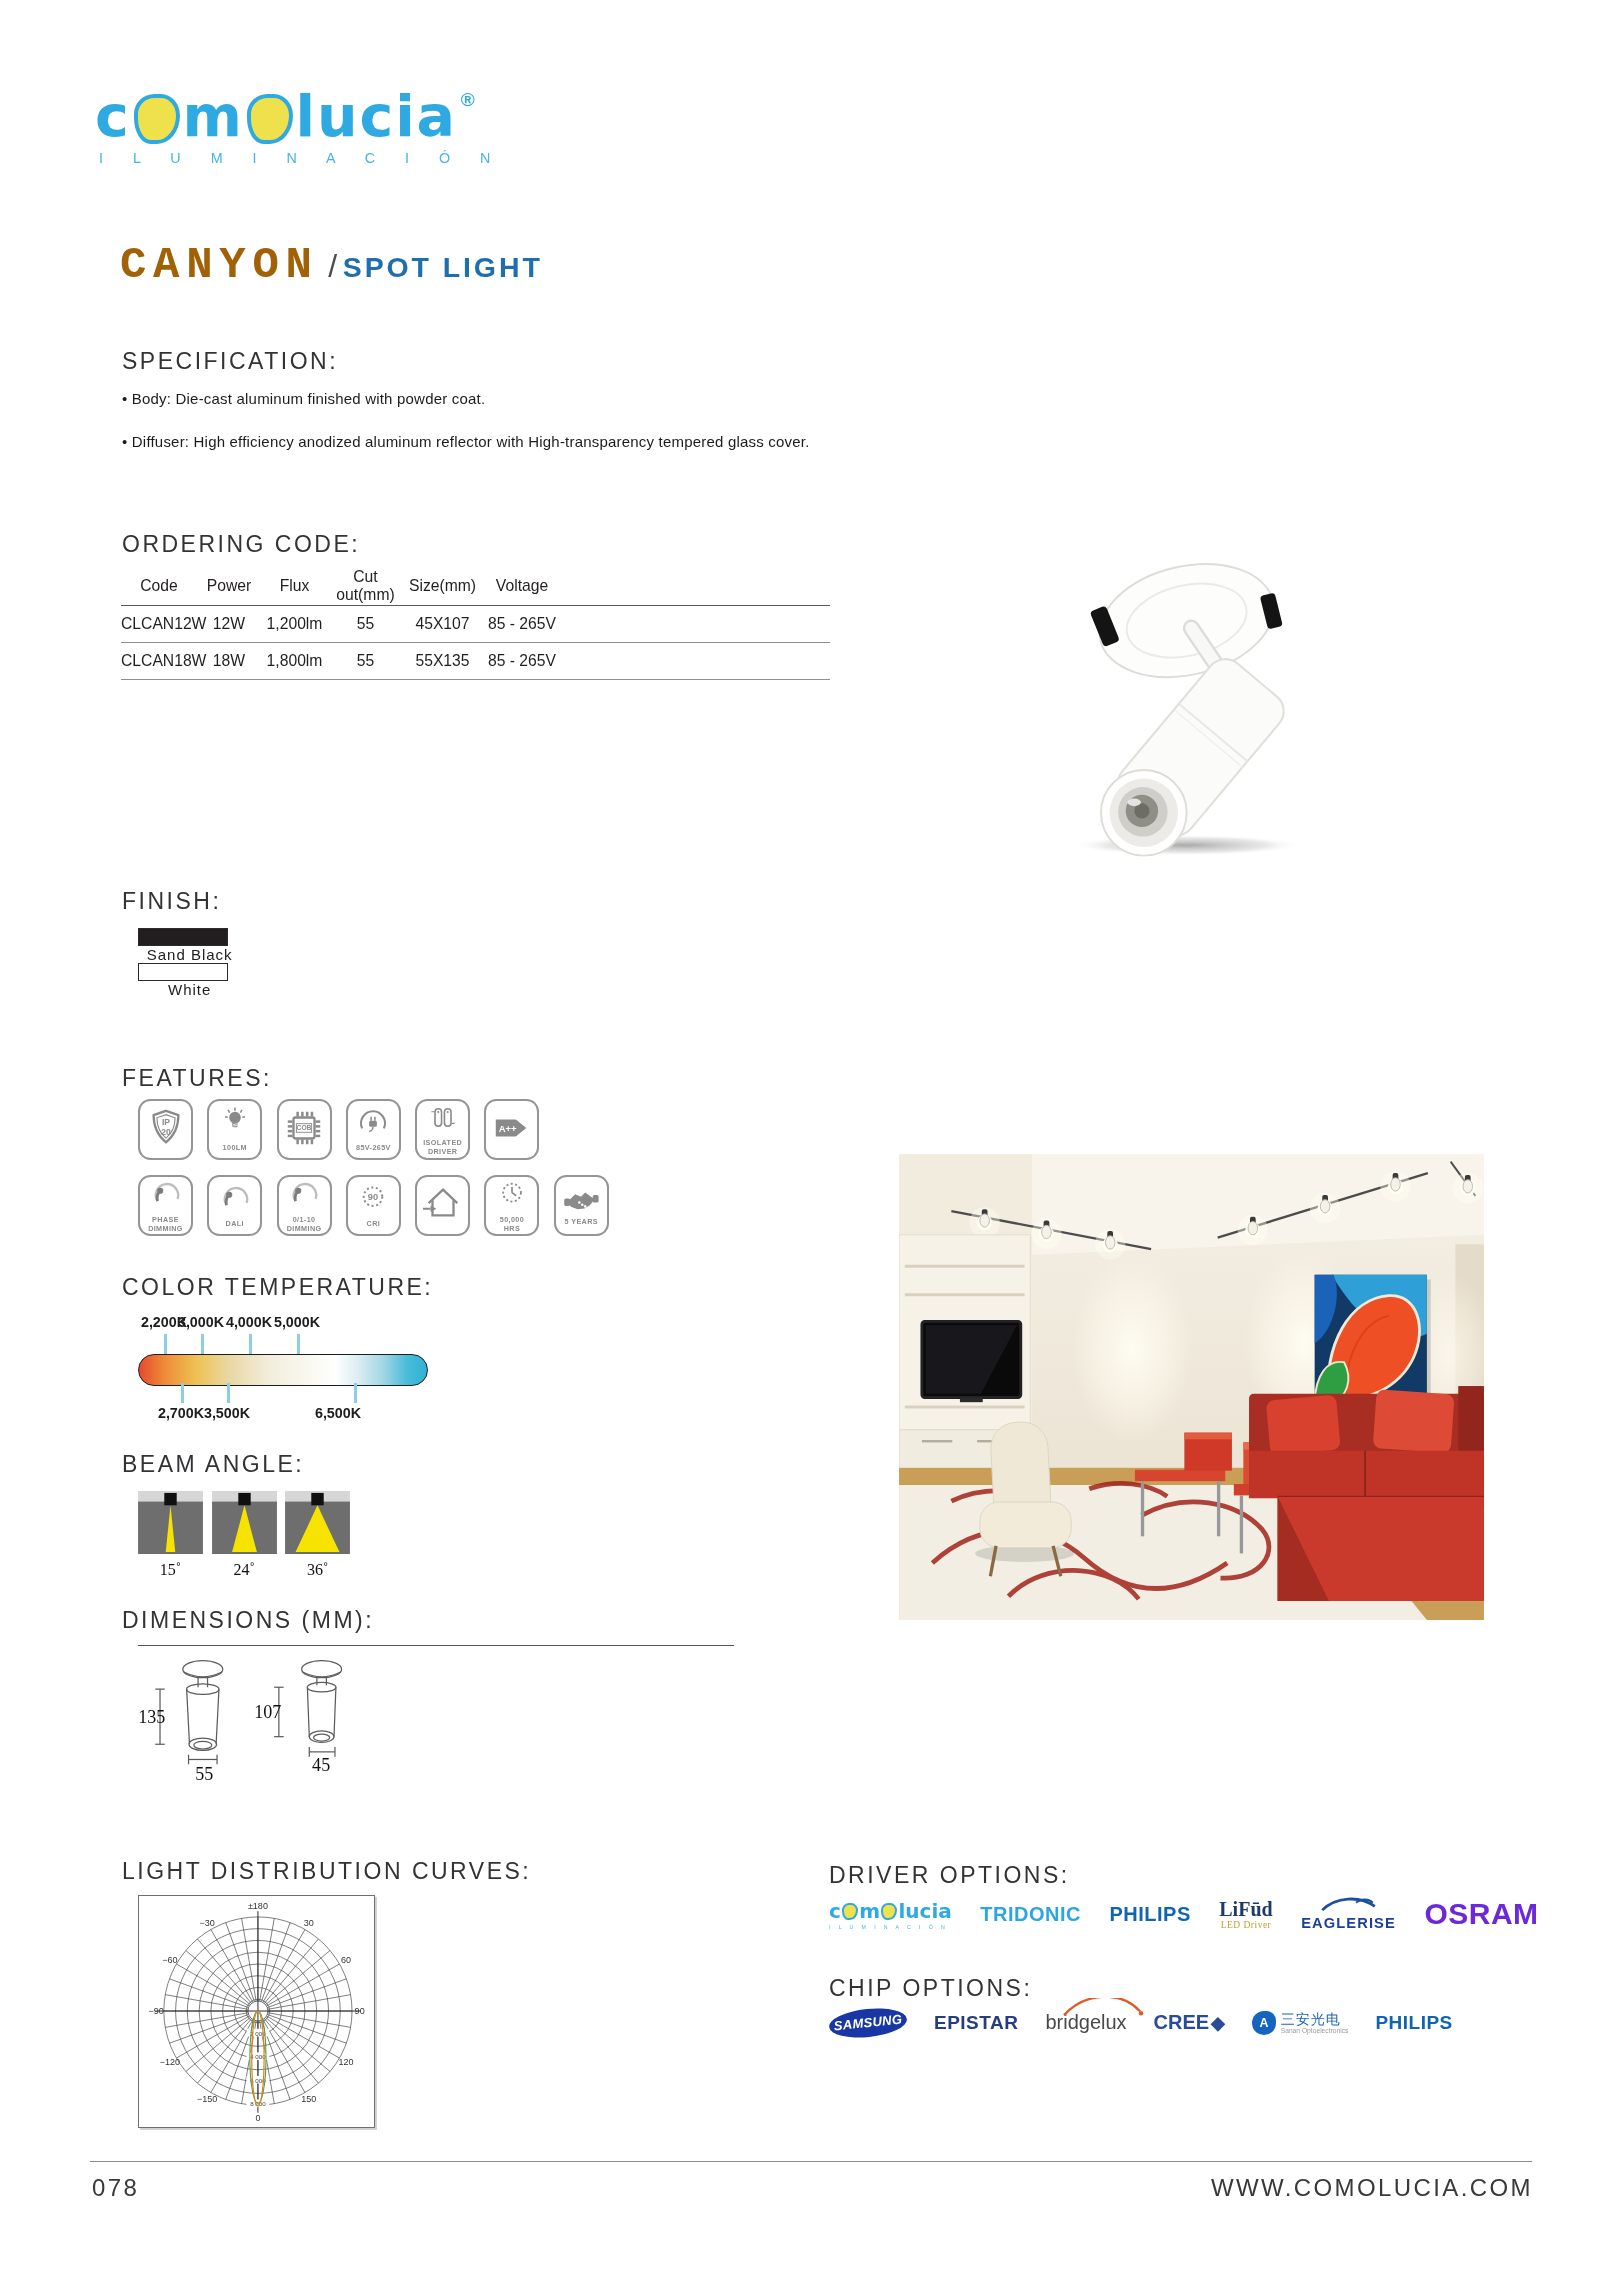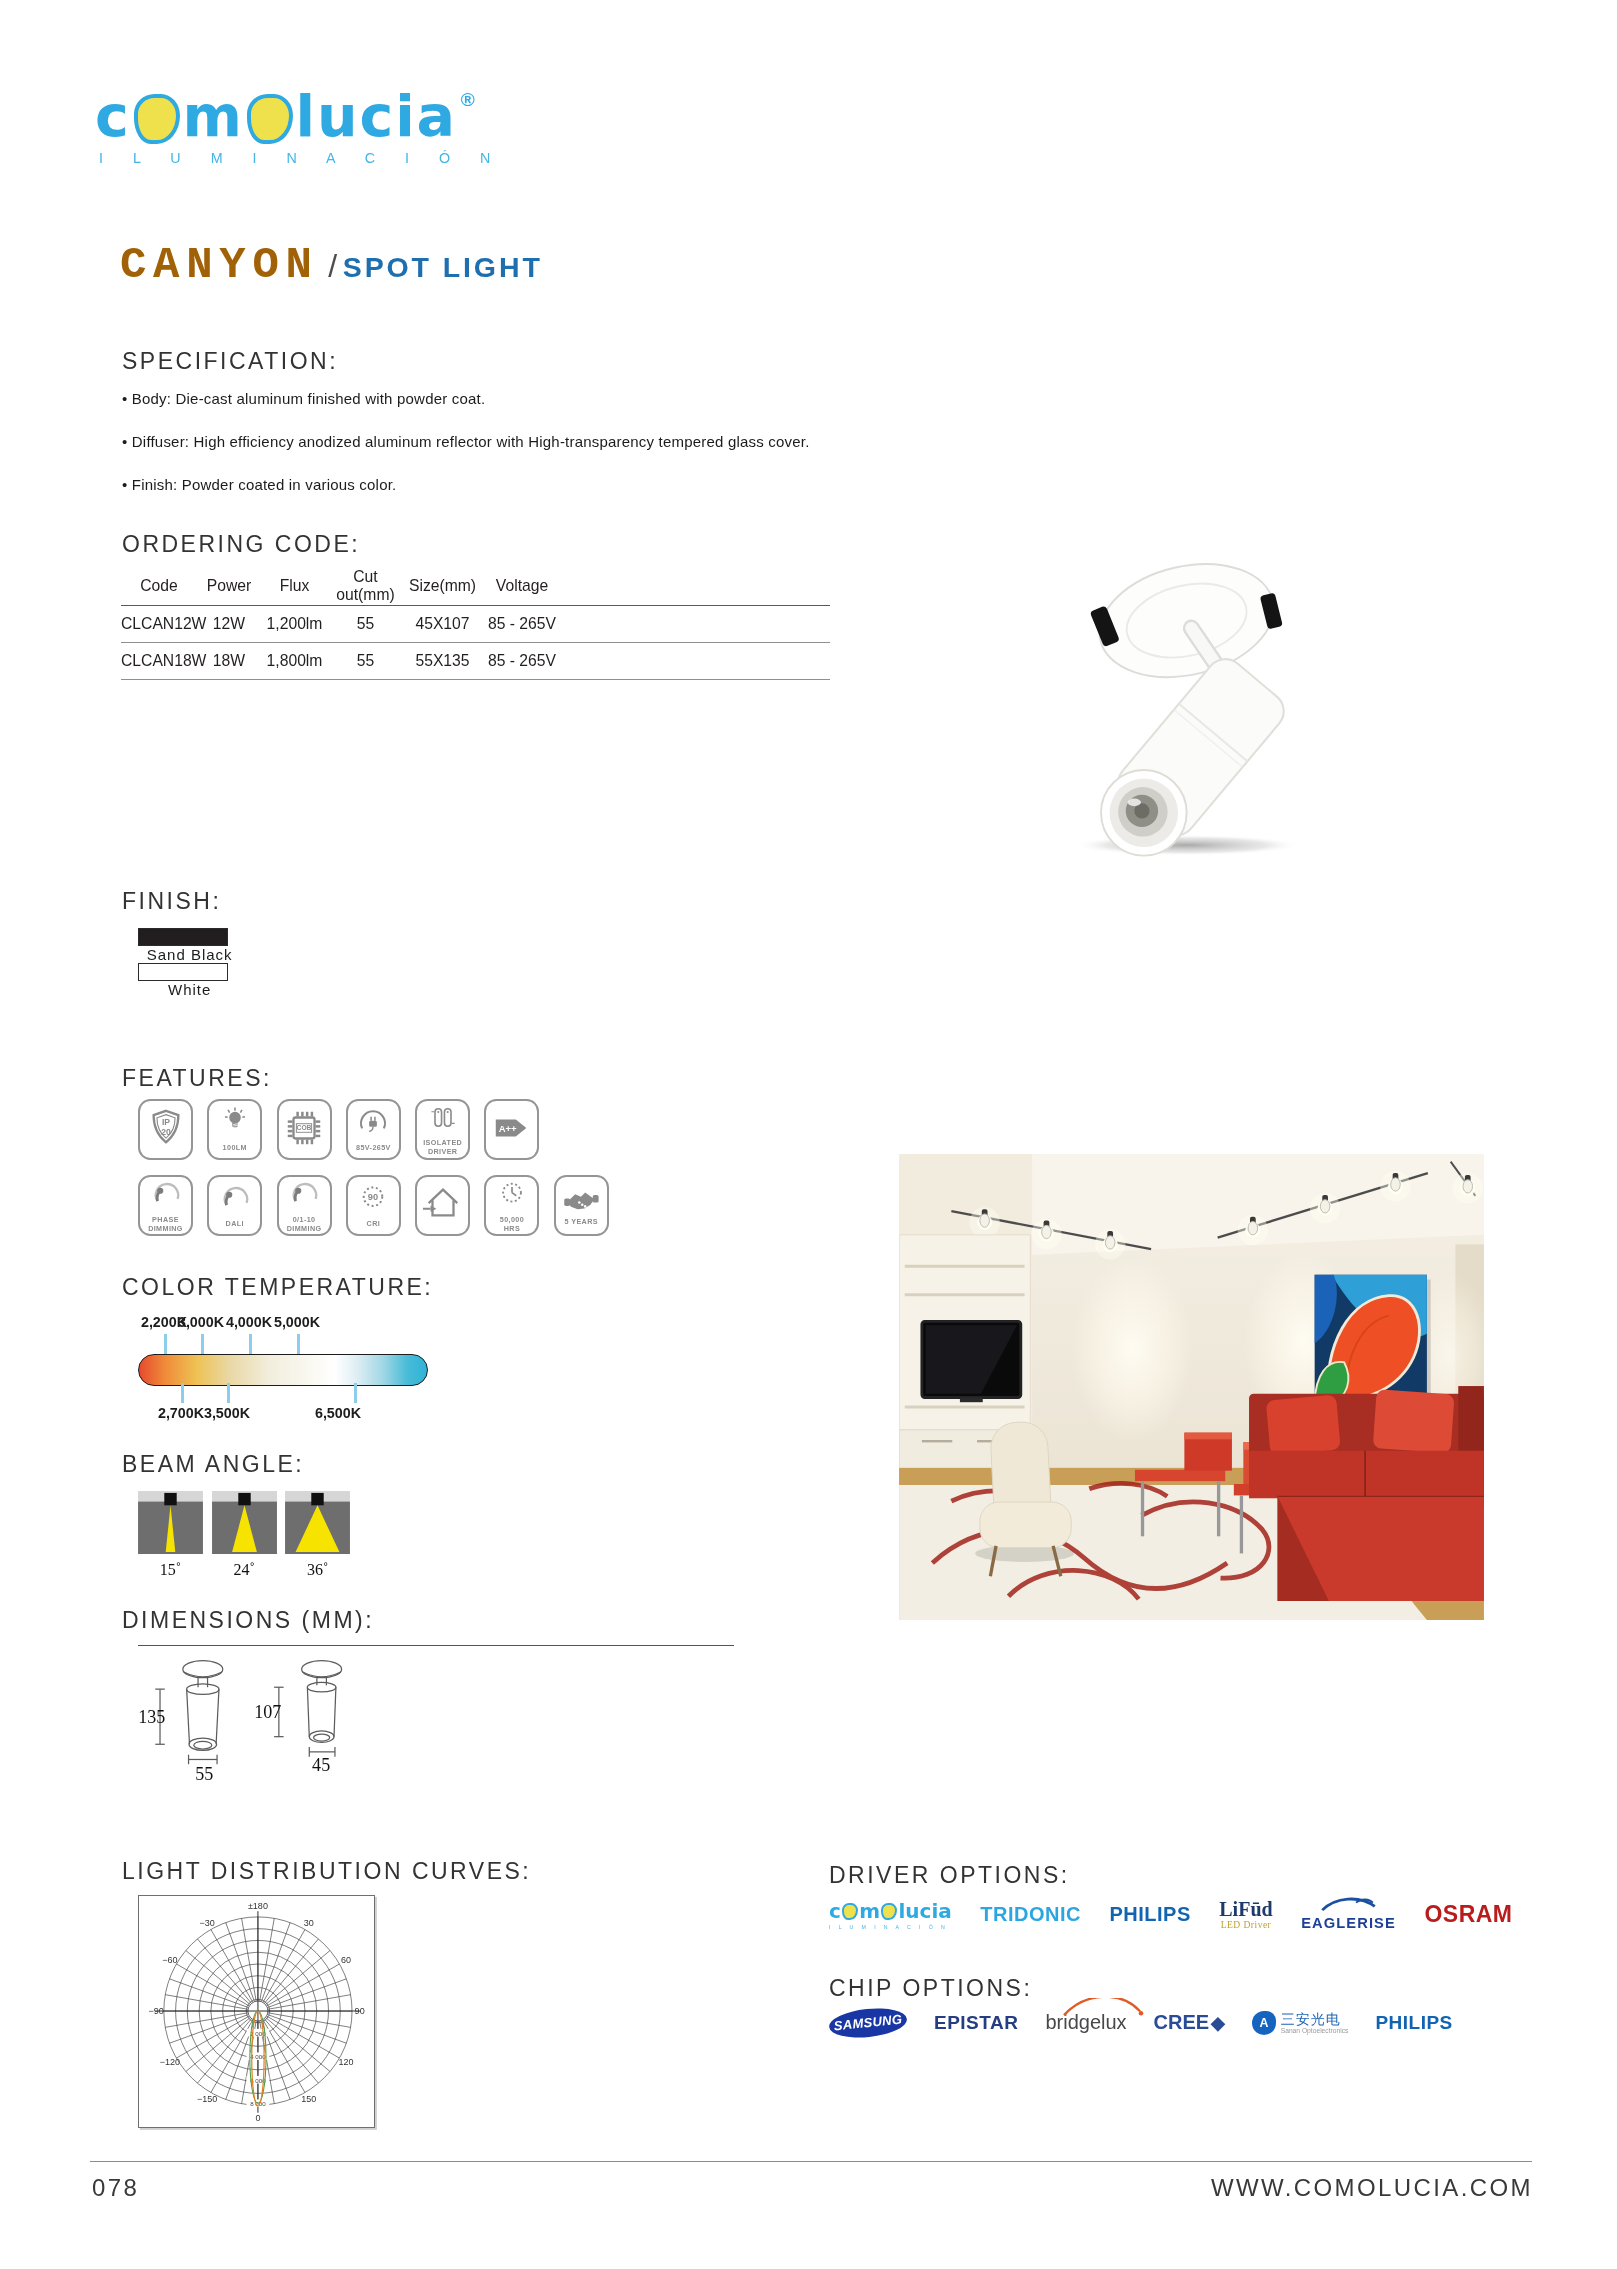--- a/index.html
+++ b/index.html
@@ -55,21 +55,21 @@
   
   .ldc-box{left:138px;top:1895px;width:235px;height:231px;border:1.9px solid #6f6f6f;background:#fff;
            box-shadow:1.9px 1.9px 0 rgba(120,120,120,.35);}
   
   .brandrow{display:flex;align-items:center;}
   .lg-tridonic{font-size:20px;font-weight:700;color:#2ca6e0;letter-spacing:0.5px;}
   .lg-philips{font-size:20px;font-weight:700;color:#1164b2;letter-spacing:0.5px;}
   .lg-lifud{font-size:20px;font-weight:700;color:#1c3a6b;line-height:1;}
   .lg-lifud-sub{font-size:9.5px;color:#c2a02e;text-align:center;margin-top:1px;letter-spacing:0.5px;}
   .lg-eagle{font-size:14.7px;font-weight:700;color:#1c3f97;letter-spacing:1.1px;}
-  .lg-osram{font-size:23px;font-weight:700;color:#b91c1c;letter-spacing:0.5px;}
+  .lg-osram{font-size:30px;font-weight:700;color:#6d28d9;letter-spacing:0.5px;}
   .lg-epistar{font-size:19px;font-weight:700;color:#253d82;letter-spacing:0.5px;}
   .lg-cree{font-size:20px;font-weight:800;color:#2a4b96;display:flex;align-items:center;}
   .lg-bxl{font-size:20px;color:#48484a;position:relative;}
   .samsung-ell{width:78px;height:27.6px;background:#1837a5;border-radius:50%;transform:rotate(-6deg);
       display:flex;align-items:center;justify-content:center;color:#fff;font-weight:700;font-style:italic;
       font-size:13px;letter-spacing:0.3px;}
   .sanan{display:flex;align-items:center;gap:4.8px;}
   .sanan-badge{width:24px;height:24px;border-radius:50% 40% 50% 50%;background:#1565c0;color:#fff;
       display:flex;align-items:center;justify-content:center;font-size:12.4px;font-weight:700;}
   .sanan-cn{font-size:14px;color:#1b63b5;letter-spacing:1px;line-height:1.1;}
@@ -101,21 +101,20 @@
   <div class="abs title-row">
     <span class="title-name">CANYON</span>
     <span class="title-slash">/</span>
     <span class="title-sub">SPOT LIGHT</span>
   </div>
 
   <div class="abs h" style="left:122px;top:348px;">SPECIFICATION:</div>
   <div class="abs spec-list" id="spec-list">
       <div>• Body: Die-cast aluminum finished with powder coat.</div>
       <div>• Diffuser: High efficiency anodized aluminum reflector with High-transparency tempered glass cover.</div>
-      <div>• Finish: Powder coated in various color.</div>
     </div>
 
   <div class="abs h" style="left:122px;top:531px;">ORDERING CODE:</div>
   <div class="abs otable" id="otable">
       <div class="otr hd ln">
         <span style="width: 76px;">Code</span>
         <span style="width: 64px;">Power</span>
         <span style="width: 67px;">Flux</span>
         <span style="width: 75px;">Cut out(mm)</span>
         <span style="width: 79px;">Size(mm)</span>

